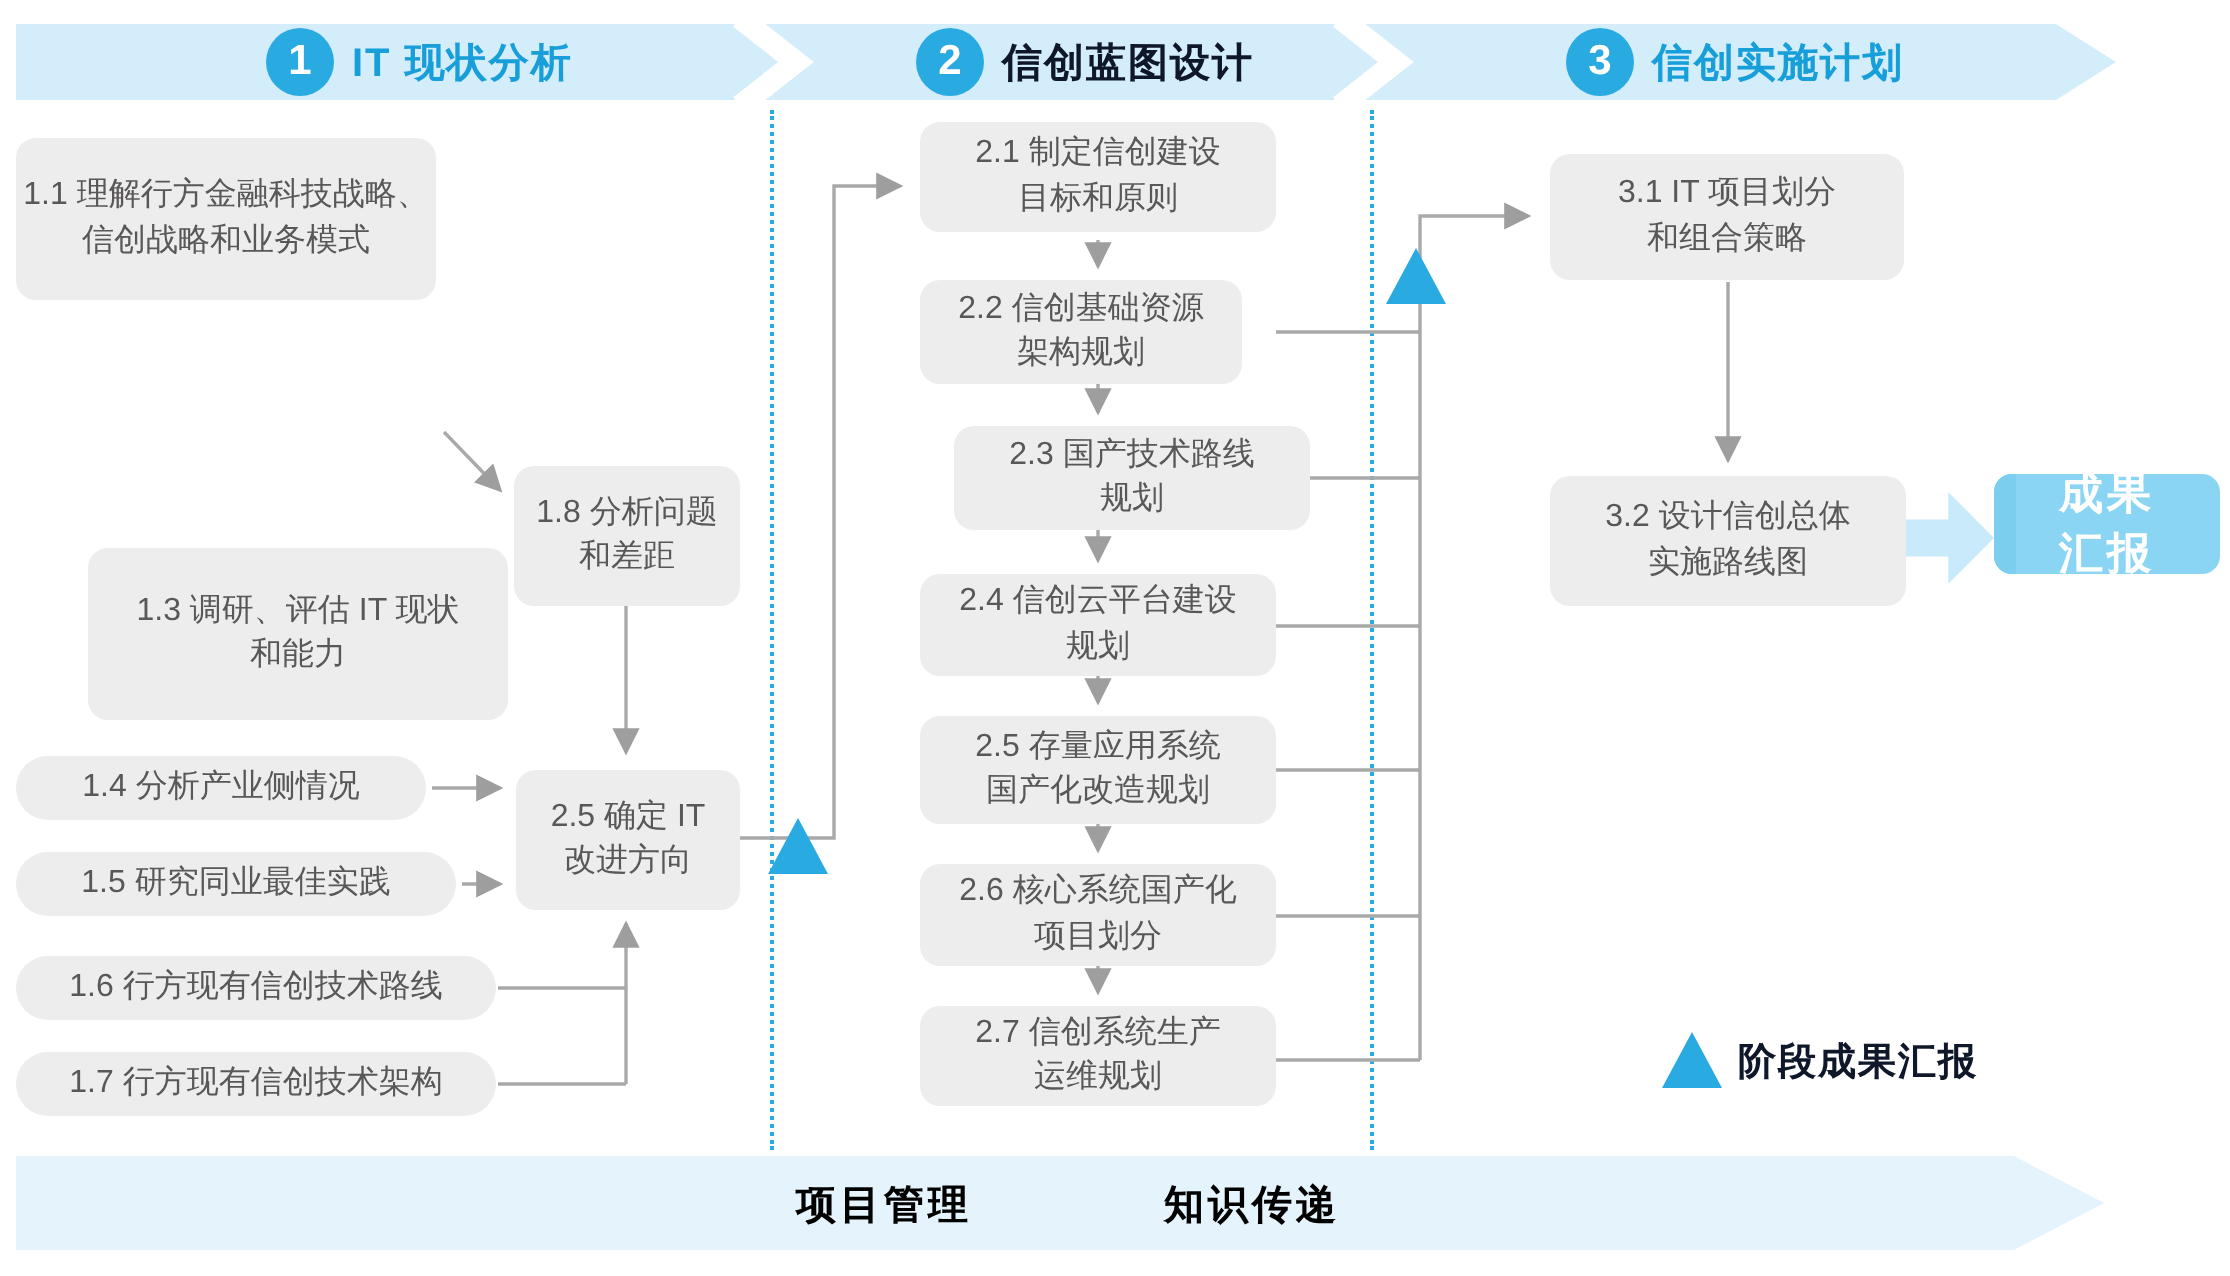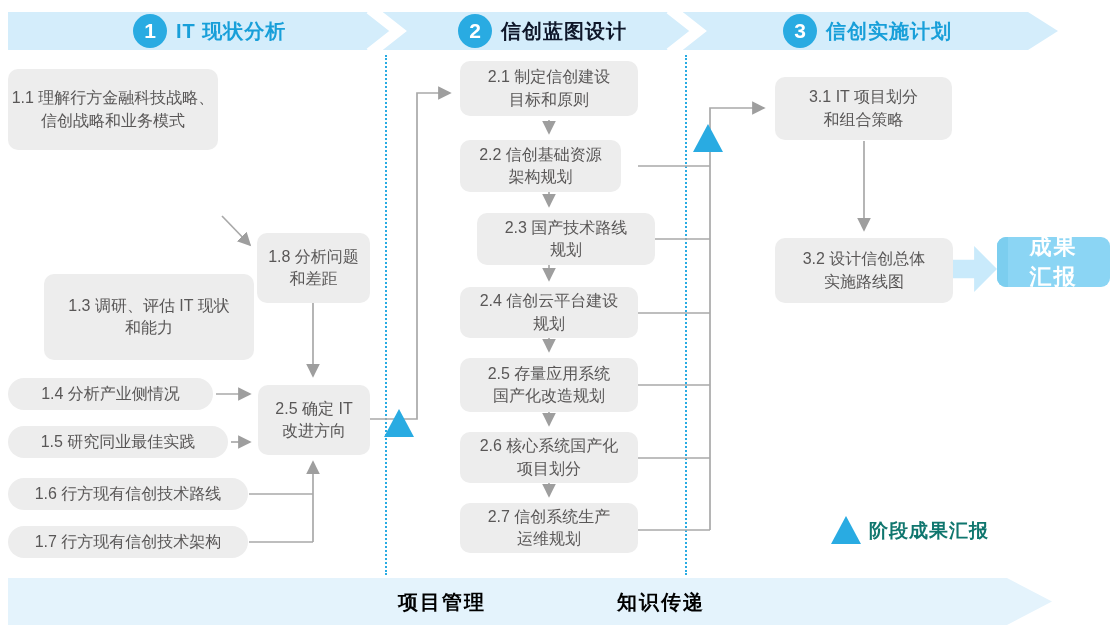--- a/index.html
+++ b/index.html
@@ -46,21 +46,21 @@
     clip-path:polygon(0 30%,48% 30%,48% 0,100% 50%,48% 100%,48% 70%,0 70%);z-index:1;
   }
   
   .wires{position:absolute;left:0;top:0;z-index:1;}
   
   .tri{
     position:absolute;width:0;height:0;z-index:4;
     border-left:15px solid transparent;border-right:15px solid transparent;
     border-bottom:28px solid #29ABE2;
   }
-  .legend-label{position:absolute;left:869px;top:518px;font-size:19px;font-weight:bold;color:#0f766e;z-index:3;letter-spacing:1px;}
+  .legend-label{position:absolute;left:869px;top:518px;font-size:19px;font-weight:bold;color:#0f172a;z-index:3;letter-spacing:1px;}
   
   .band-bottom{
     position:absolute;left:8px;top:578px;width:1044px;height:47px;background:#E4F3FC;
     clip-path:polygon(0 0,calc(100% - 45px) 0,100% 50%,calc(100% - 45px) 100%,0 100%);z-index:1;
   }
   .bottom-label{position:absolute;top:589px;font-size:20px;font-weight:bold;color:#000000;z-index:2;letter-spacing:2px;}
 </style>
 </head>
 <body>
 
@@ -197,15 +197,15 @@
   </div>
 
   <div class="tri" style="left:384px;top:409px;"></div>
   <div class="tri" style="left:693px;top:124px;"></div>
 
   <div class="tri" style="left:831px;top:516px;"></div>
   <div class="legend-label">阶段成果汇报</div>
 
   <div class="band-bottom"></div>
   <div class="bottom-label" style="left:398px;">项目管理</div>
-  <div class="bottom-label" style="left:617px;text-align:right;">知识传递</div>
+  <div class="bottom-label" style="left:582px;text-align:right;">知识传递</div>
 
 </div>
 
 </body></html>

